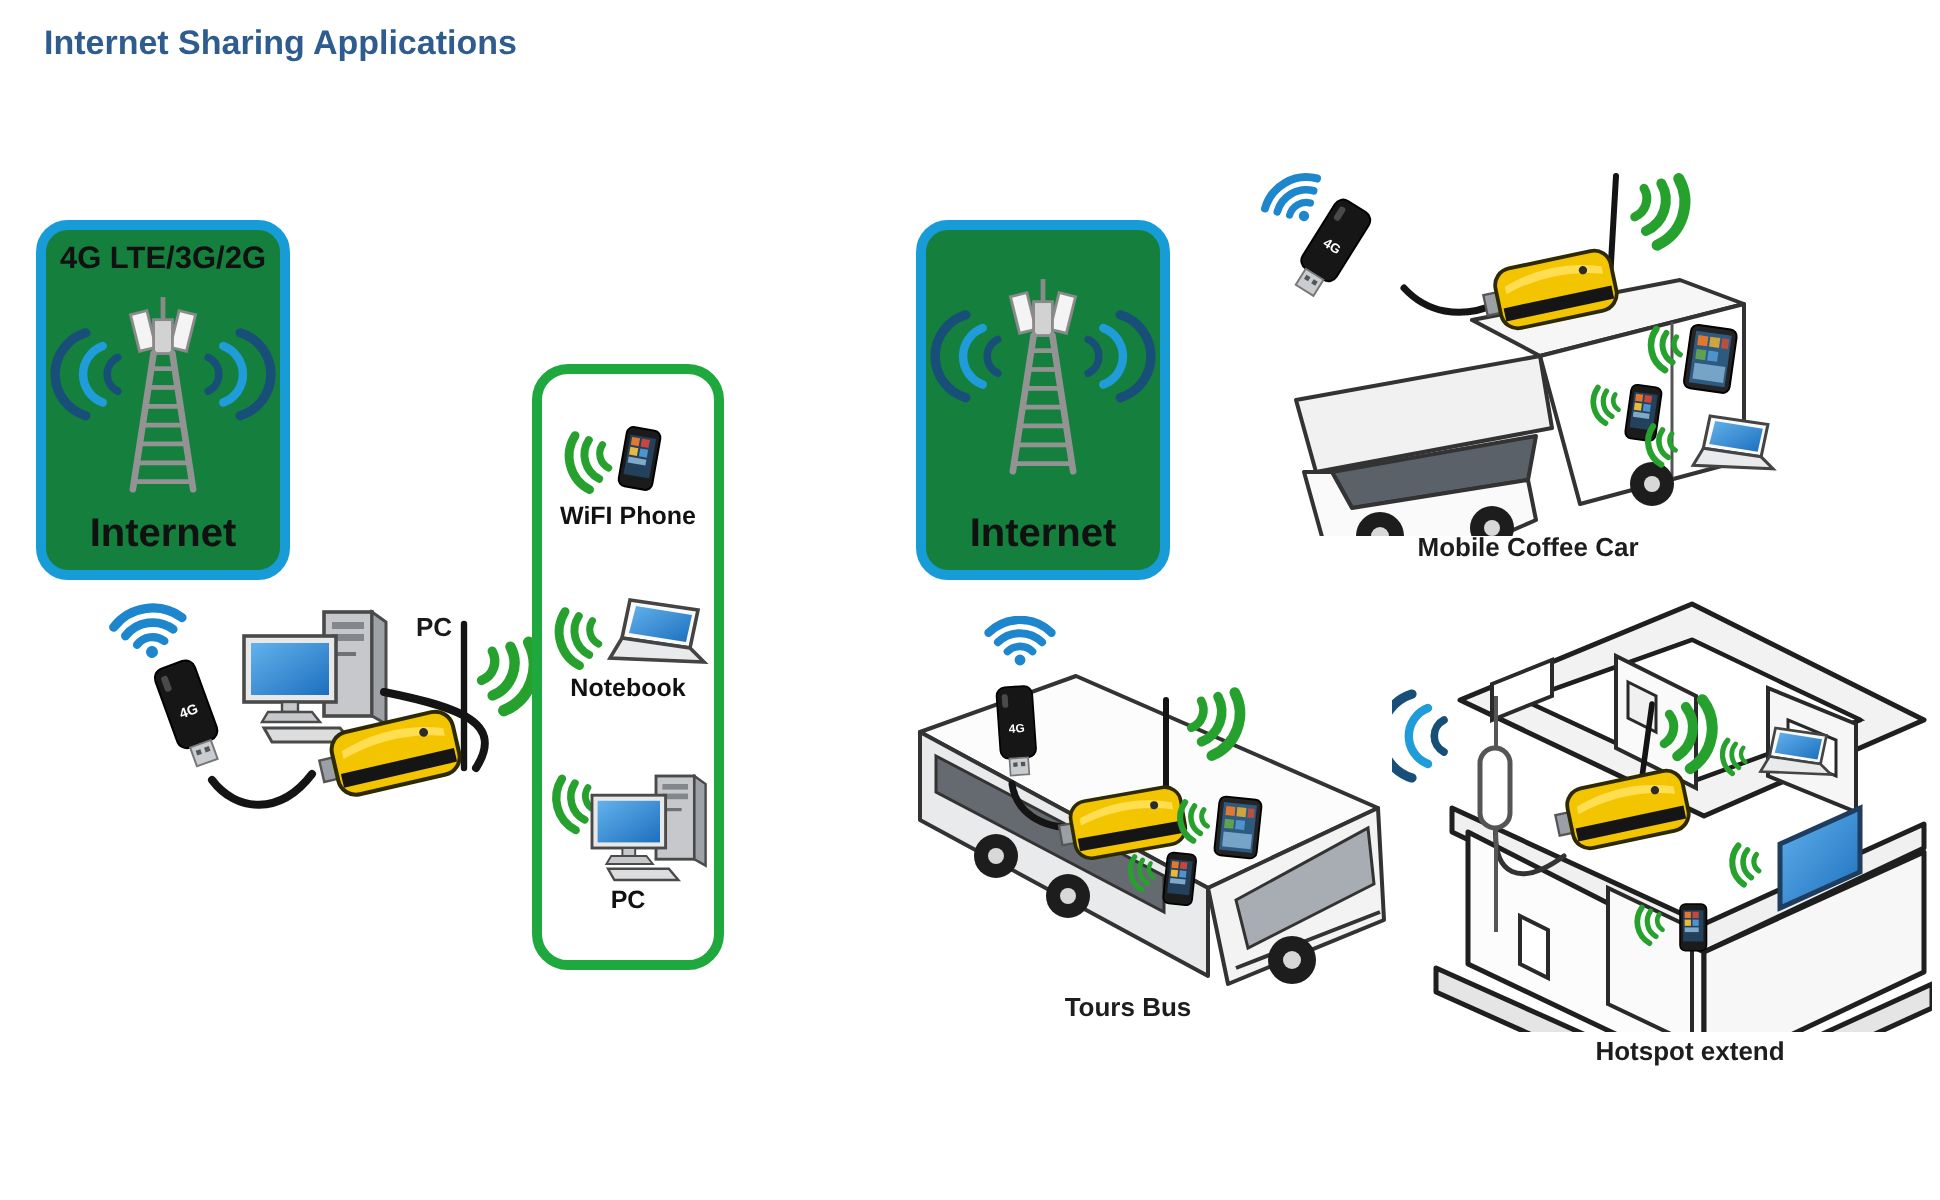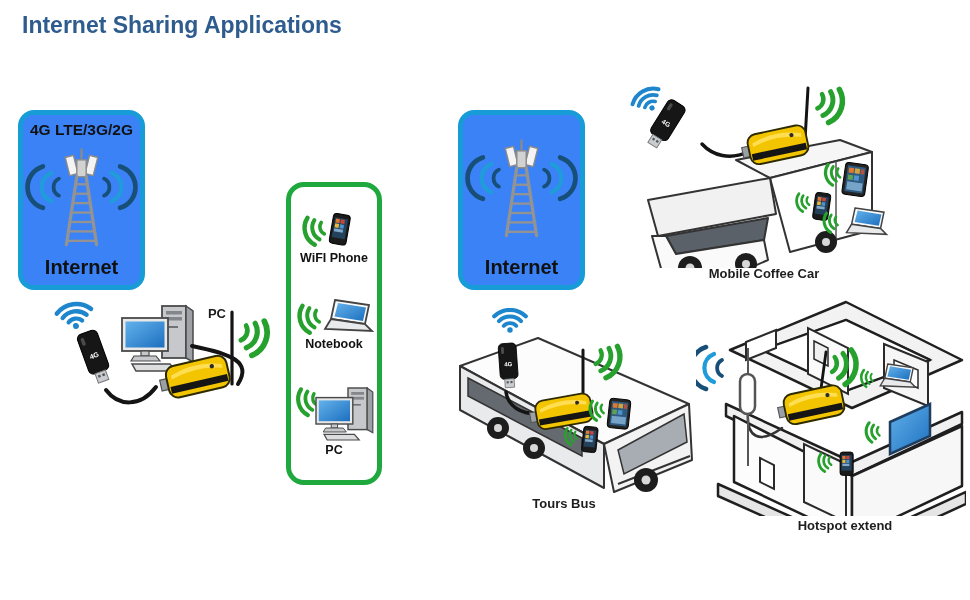--- a/index.html
+++ b/index.html
@@ -1,19 +1,19 @@
 <!DOCTYPE html>
 <html><head>
 <meta charset="utf-8">
 <style>
   html,body{margin:0;padding:0;background:#fff;}
   .stage{position:relative;width:970px;height:600px;background:#ffffff;overflow:hidden;
          font-family:"Liberation Sans",sans-serif;color:#1a1a1a;}
-  .title{position:absolute;left:22px;top:12px;font-size:23px;font-weight:bold;color:#2E5C8E;}
-  .ibox{position:absolute;border:5px solid #189CD8;border-radius:16px;background:#3b82f6;
+  .title{position:absolute;left:22px;top:12px;font-size:17px;font-weight:bold;color:#2E5C8E;}
+  .ibox{position:absolute;border:5px solid #189CD8;border-radius:16px;background:#15803d;
         display:flex;flex-direction:column;align-items:center;justify-content:space-between;
         padding:6px 2px;box-sizing:border-box;}
   .ibox-net{font-size:15.5px;font-weight:bold;color:#111;white-space:nowrap;}
   .ibox-cap{font-size:20px;font-weight:bold;color:#111;}
   .tower-svg{flex:1 1 auto;width:100%;min-height:0;}
   .gbox{position:absolute;border:5px solid #1FA83E;border-radius:18px;background:#fff;
         display:flex;flex-direction:column;align-items:center;justify-content:space-around;
         padding:6px 0;box-sizing:border-box;}
   .gitem{display:flex;flex-direction:column;align-items:center;}
   .gitem-label{font-size:12.5px;font-weight:bold;color:#111;margin-top:1px;white-space:nowrap;}
@@ -158,21 +158,21 @@
     <use href="#g-pc" transform="translate(82,10)"></use>
     <path d="M 152 50 C 192 58, 212 66, 198 88" fill="none" stroke="#141414" stroke-width="4" stroke-linecap="round"></path>
     <path d="M 66 94 C 78 110, 100 112, 116 91" fill="none" stroke="#141414" stroke-width="4" stroke-linecap="round"></path>
     <use href="#g-dongle" transform="translate(36,40) rotate(-20)"></use>
     <line x1="192" y1="88" x2="192" y2="16" stroke="#141414" stroke-width="3.2" stroke-linecap="round"></line>
     <use href="#g-router" transform="translate(124,72) rotate(-13)"></use>
     <text x="186" y="22" font-size="13" font-weight="bold" fill="#1a1a1a" text-anchor="end">PC</text>
     <use href="#g-tri" transform="translate(212,40) rotate(20) scale(-1.3,1.3)" color="#27A12E"></use>
   </svg>
 
-  <div class="gbox" style="left:286px;top:182px;width:96px;height:303px">
+  <div class="gbox" style="left:266px;top:182px;width:96px;height:303px">
     <div class="gitem">
       <svg width="84" height="40" viewBox="0 0 84 40">
         <use href="#g-tri" transform="translate(24,20) rotate(-15)" color="#27A12E"></use>
         <use href="#g-phone" transform="translate(42,3) rotate(10)"></use>
       </svg>
       <div class="gitem-label">WiFI Phone</div>
     </div>
     <div class="gitem">
       <svg width="84" height="38" viewBox="0 0 84 38">
         <use href="#g-tri" transform="translate(19,20) rotate(-15)" color="#27A12E"></use>

